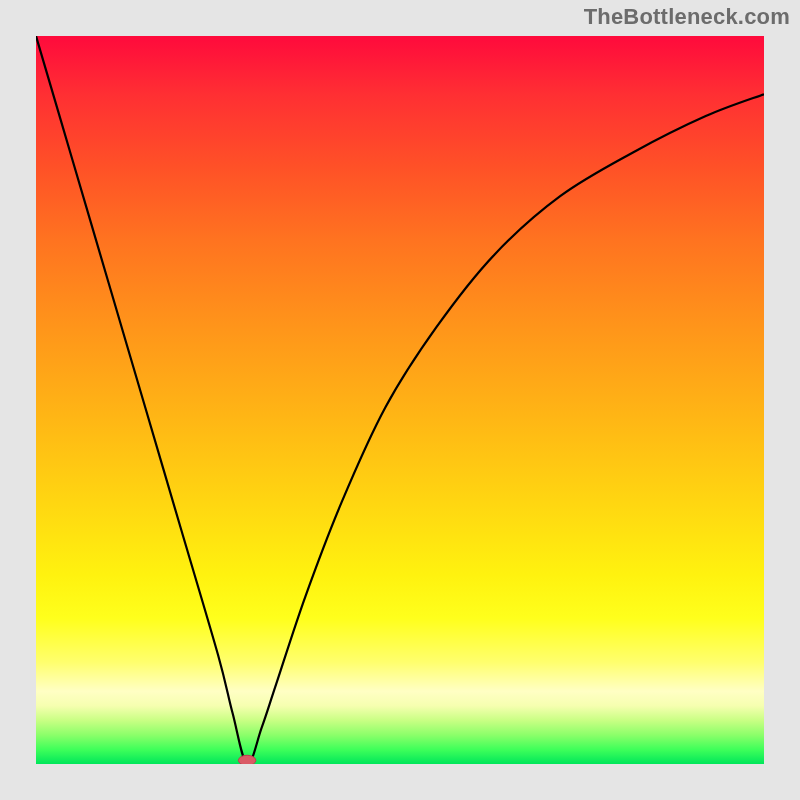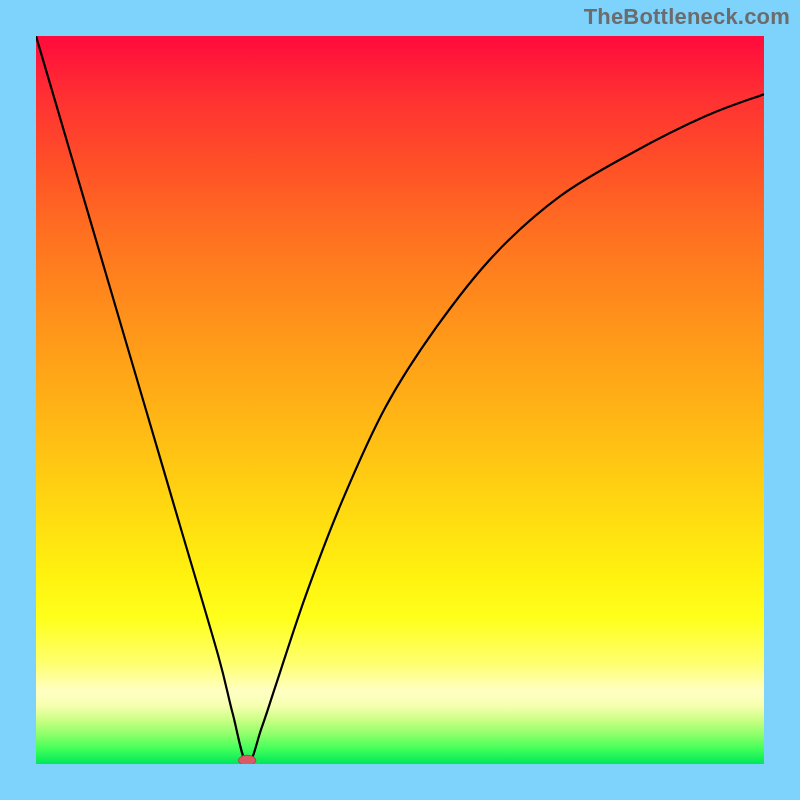--- a/index.html
+++ b/index.html
@@ -8,21 +8,21 @@
     width: 800px;
     height: 800px;
     overflow: hidden;
     background: #000;
     font-family: Arial, Helvetica, sans-serif;
   }
   .frame {
     position: relative;
     width: 800px;
     height: 800px;
-    background: #7dd3fc;
+    background: #e5e5e5;
   }
   .plot-area {
     position: absolute;
     left: 36px;
     top: 36px;
     width: 728px;
     height: 728px;
     background: linear-gradient(
       to bottom,
       #ff0a3c 0%,

